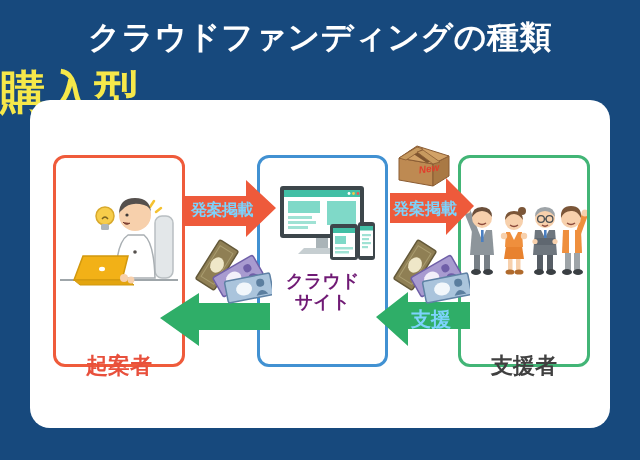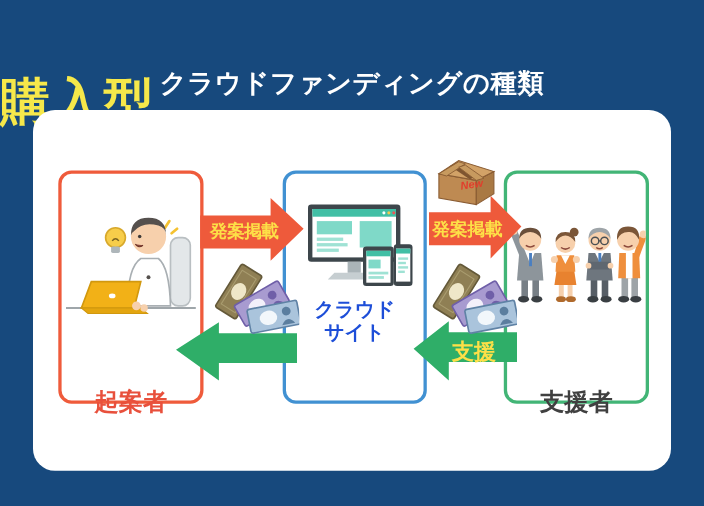--- a/index.html
+++ b/index.html
@@ -4,21 +4,21 @@
 <style>
   html,body{margin:0;padding:0;background:#17497D;}
   *{box-sizing:border-box;}
   .stage{
     position:relative;width:640px;height:460px;overflow:hidden;
     background:#17497D;
     font-family:"Liberation Sans","DejaVu Sans",sans-serif;
   }
   .title{
     position:absolute;left:0;right:0;top:16px;text-align:center;
-    font-size:24px;font-weight:bold;color:#FFFFFF;letter-spacing:0.5px;margin-top:44px;
+    font-size:32px;font-weight:bold;color:#FFFFFF;letter-spacing:0.5px;
   }
   .subtitle{
     position:absolute;left:0;right:0;top:62px;text-align:left;
     font-size:46px;font-weight:bold;color:#F6E84A;letter-spacing:1px;
   }
   .panel{
     position:absolute;left:30px;top:100px;width:580px;height:328px;
     background:#FFFFFF;border-radius:20px;
   }
   .box{
@@ -27,26 +27,26 @@
   .box.initiator{left:53px;top:155px;width:132px;height:212px;border-color:#EF5B3B;}
   .box.site{left:257px;top:155px;width:131px;height:212px;border-color:#4191D2;}
   .box.supporters{left:458px;top:155px;width:132px;height:212px;border-color:#42B576;}
   .box-label{
     position:absolute;left:0;right:0;text-align:center;font-weight:bold;margin-top:48px;
   }
   .initiator .box-label{top:145px;font-size:22px;color:#E8503C;}
   .supporters .box-label{top:145px;font-size:22px;color:#404040;}
   .site-label{
     position:absolute;left:-6px;right:-6px;top:113px;text-align:center;
-    font-weight:bold;font-size:18px;line-height:21px;color:#1d4ed8;
+    font-weight:bold;font-size:18px;line-height:21px;color:#701a75;
   }
   .illu{position:absolute;}
   .arrows{position:absolute;left:0;top:0;width:640px;height:460px;pointer-events:none;}
   .arrow-label{
-    position:absolute;text-align:center;font-weight:bold;color:#fde047;
+    position:absolute;text-align:center;font-weight:bold;color:#7dd3fc;
   }
   .arrow-label.post{left:184px;top:200px;width:76px;font-size:16px;letter-spacing:-0.5px;}
   .arrow-label.return{left:391px;top:199px;width:68px;font-size:16px;}
   .arrow-label.fund{left:195px;top:306px;width:50px;font-size:20px;}
   .arrow-label.support{left:406px;top:306px;width:50px;font-size:20px;}
   .package-label{
     position:absolute;left:414px;top:163px;width:30px;text-align:center;
     font-size:10px;font-style:italic;font-weight:bold;color:#E23E2C;
     transform:rotate(-8deg);
   }

